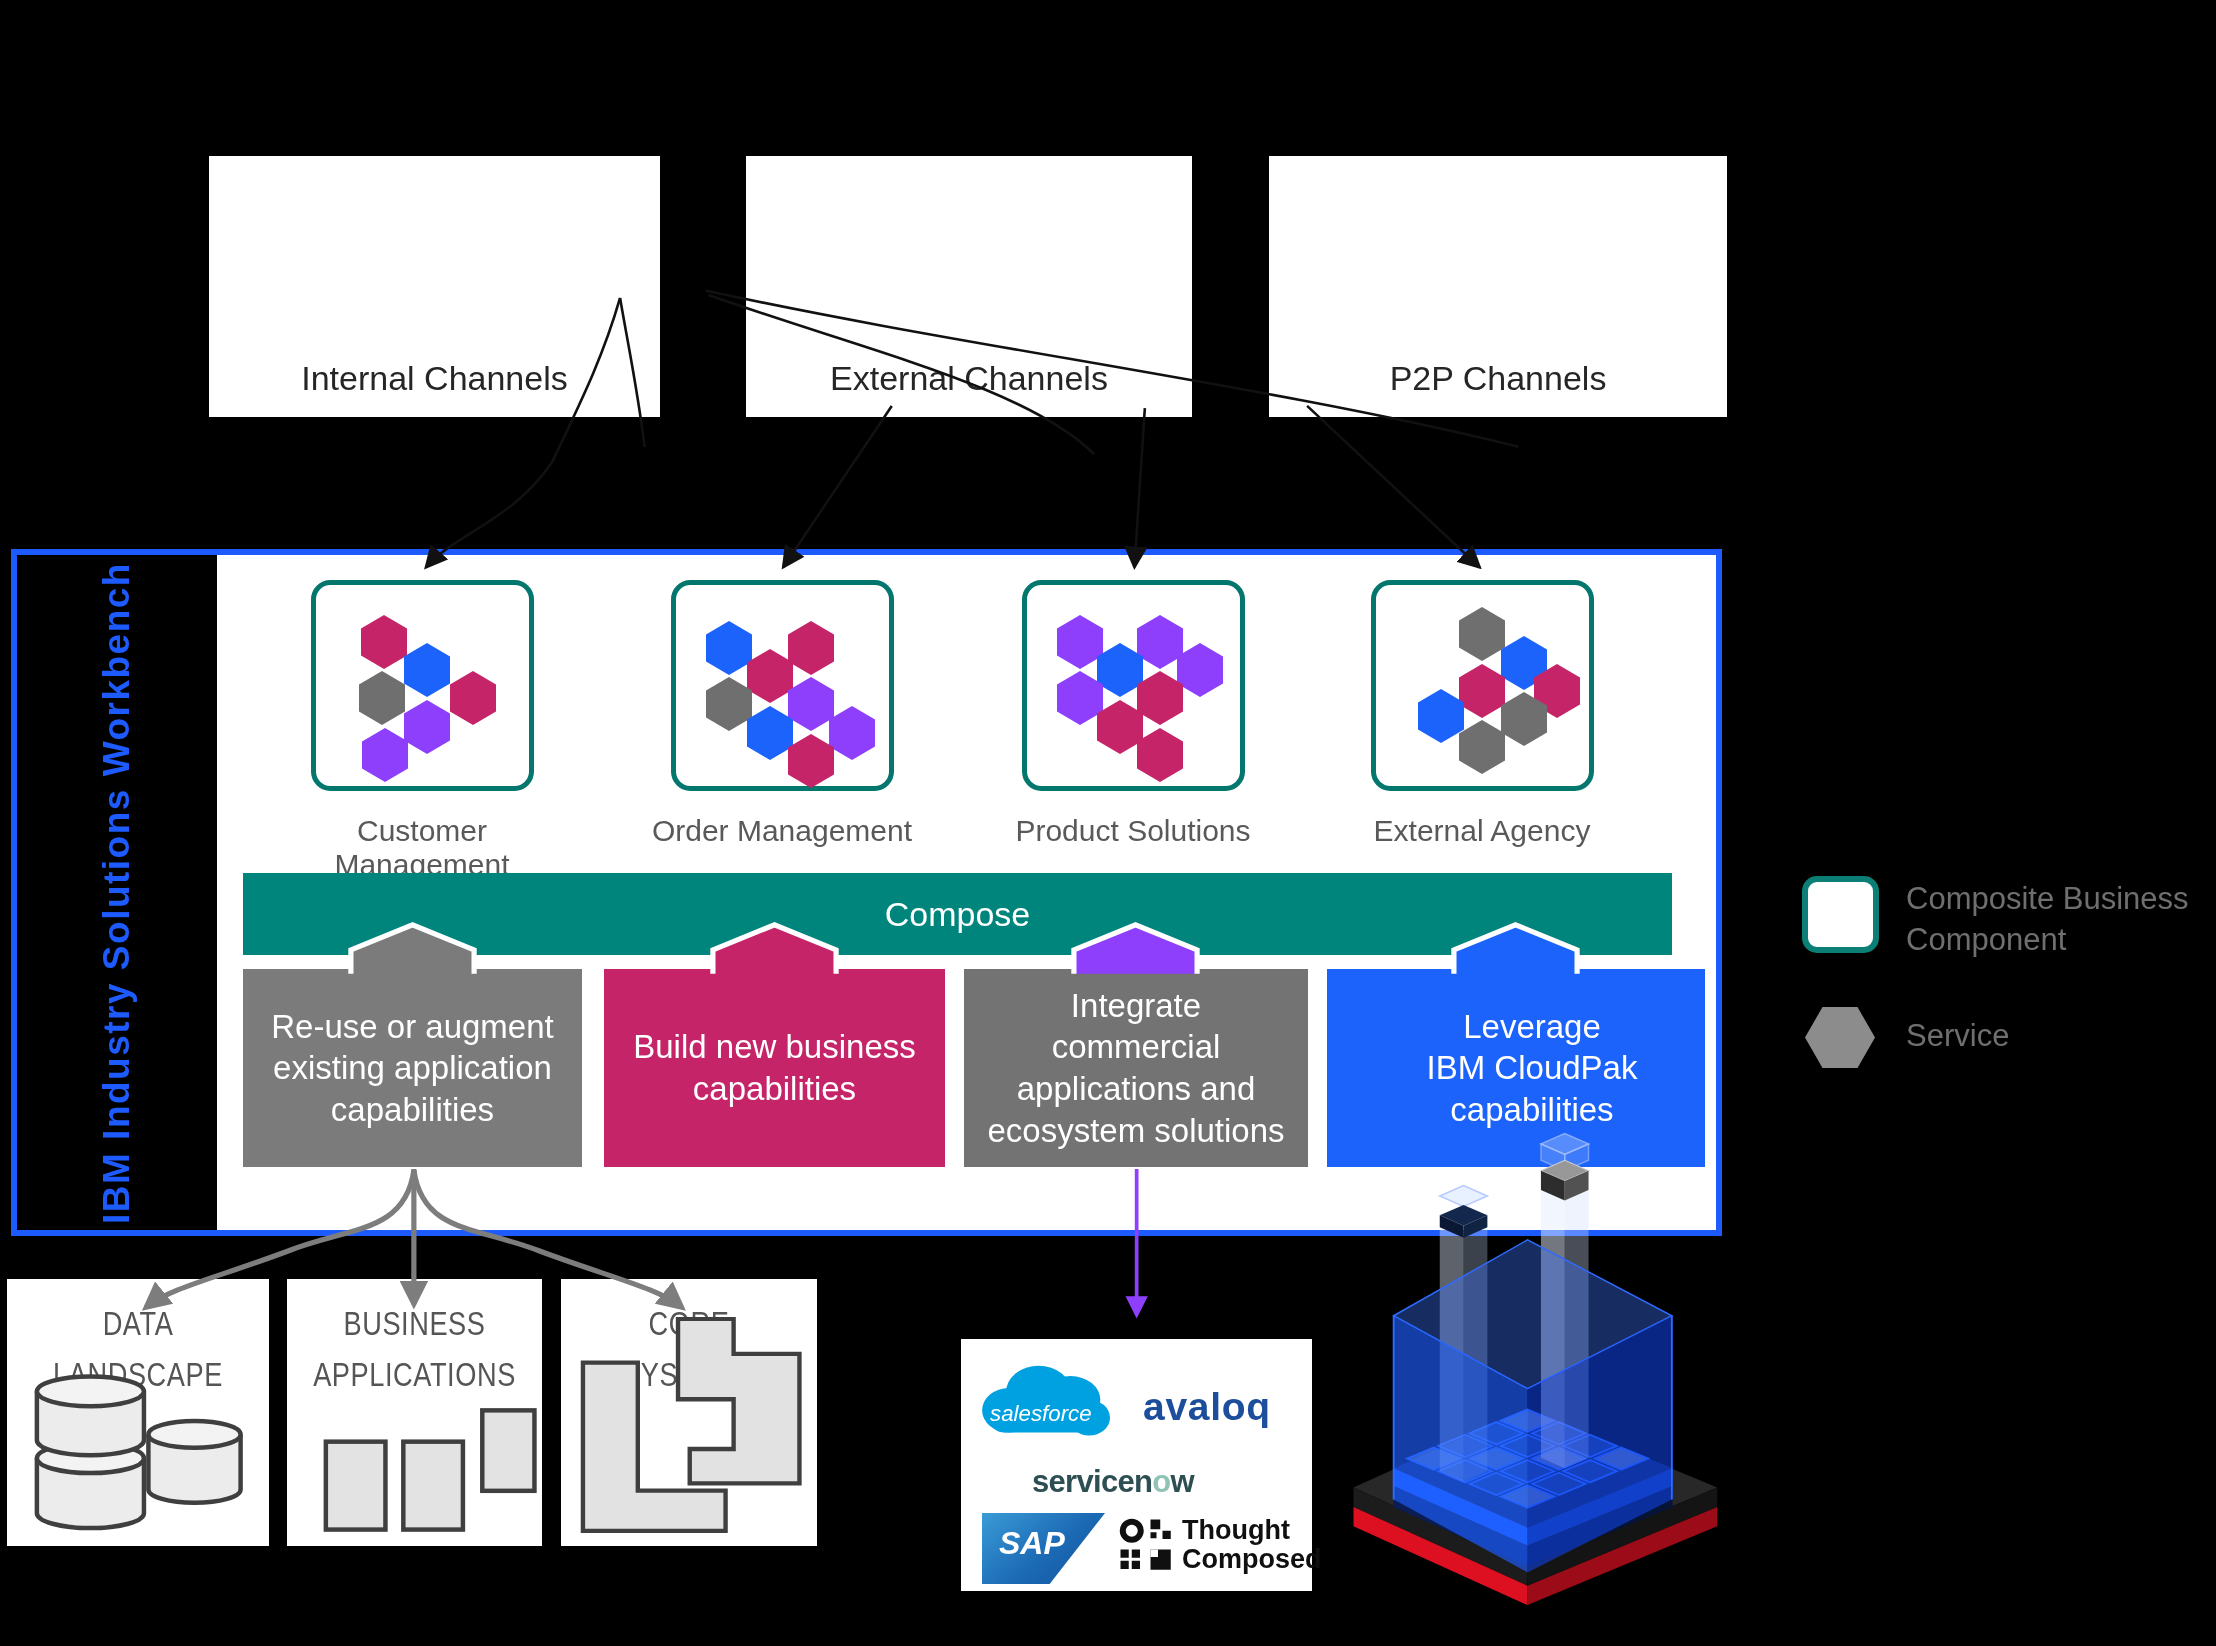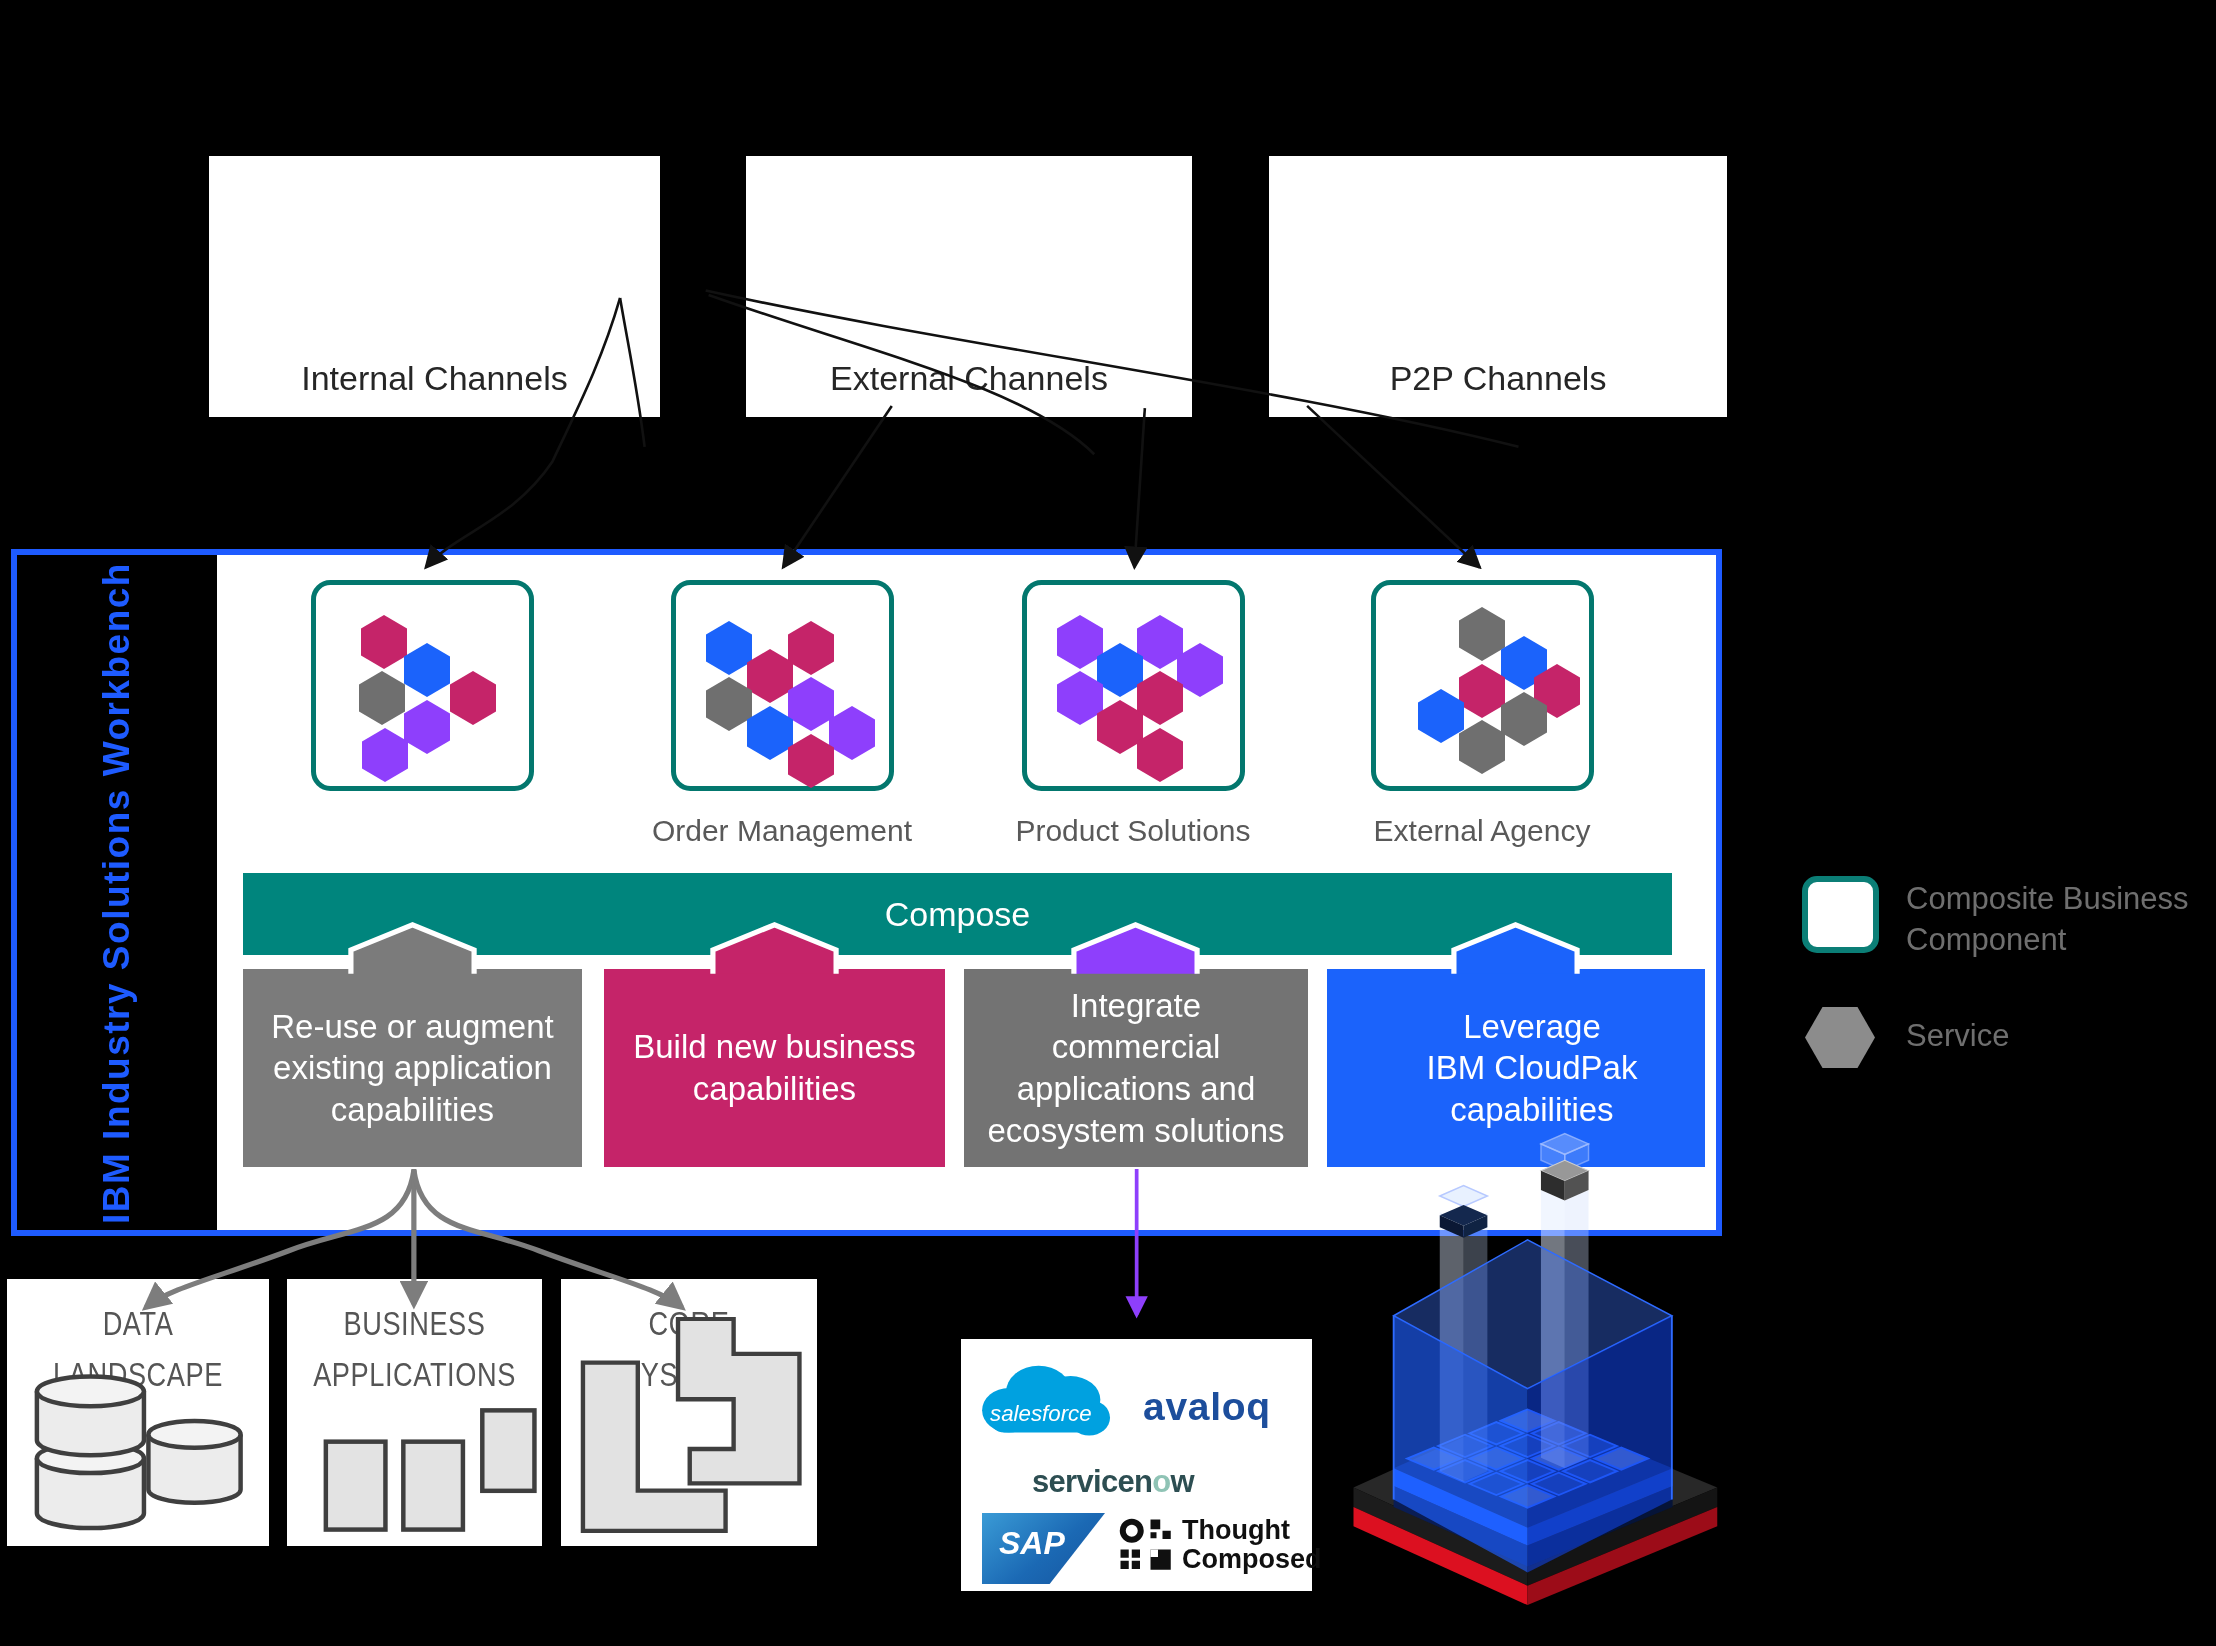--- a/index.html
+++ b/index.html
@@ -131,20 +131,21 @@
     <div class="comp-box" style="left:1354px">
         <div class="hex" style="left: 83px; top: 22px; background: rgb(111, 111, 111);"></div>
         <div class="hex" style="left: 125px; top: 51px; background: rgb(27, 99, 251);"></div>
         <div class="hex" style="left: 83px; top: 79px; background: rgb(197, 36, 105);"></div>
         <div class="hex" style="left: 158px; top: 79px; background: rgb(197, 36, 105);"></div>
         <div class="hex" style="left: 42px; top: 104px; background: rgb(27, 99, 251);"></div>
         <div class="hex" style="left: 125px; top: 107px; background: rgb(111, 111, 111);"></div>
         <div class="hex" style="left: 83px; top: 135px; background: rgb(111, 111, 111);"></div>
       </div>
 
+    <div class="comp-lbl" style="left:256px">Customer Management</div>
     <div class="comp-lbl" style="left:616px">Order Management</div>
     <div class="comp-lbl" style="left:967px">Product Solutions</div>
     <div class="comp-lbl" style="left:1316px">External Agency</div>
 
     <div class="compose-bar" style="background: rgb(0, 133, 125); align-items: center;">
       <span>Compose</span>
     </div>
 
     <div class="action pre" style="left: 226px; width: 339px; background: rgb(123, 123, 123);">
       <svg class="tab" width="141" height="54" viewBox="0 0 190 72">

